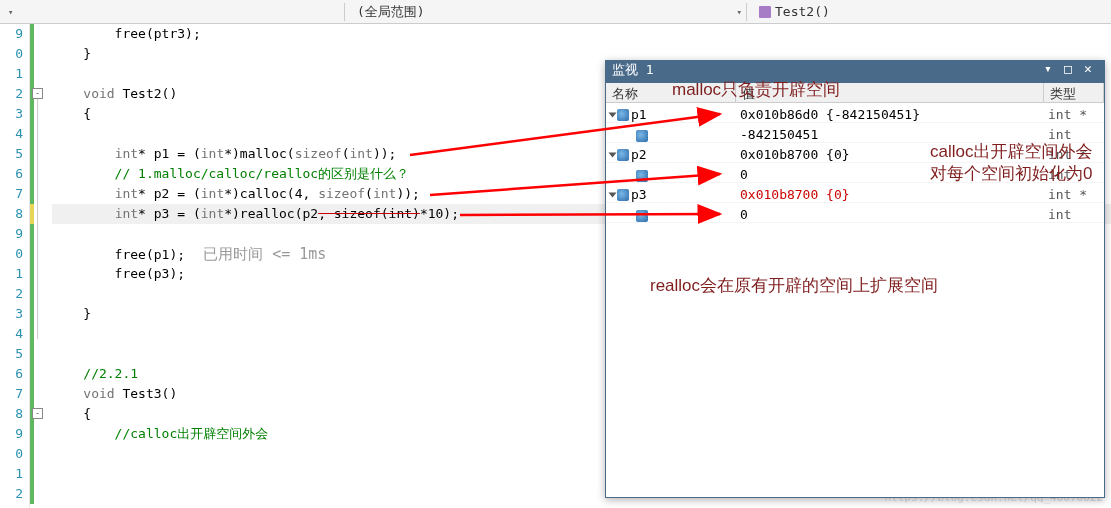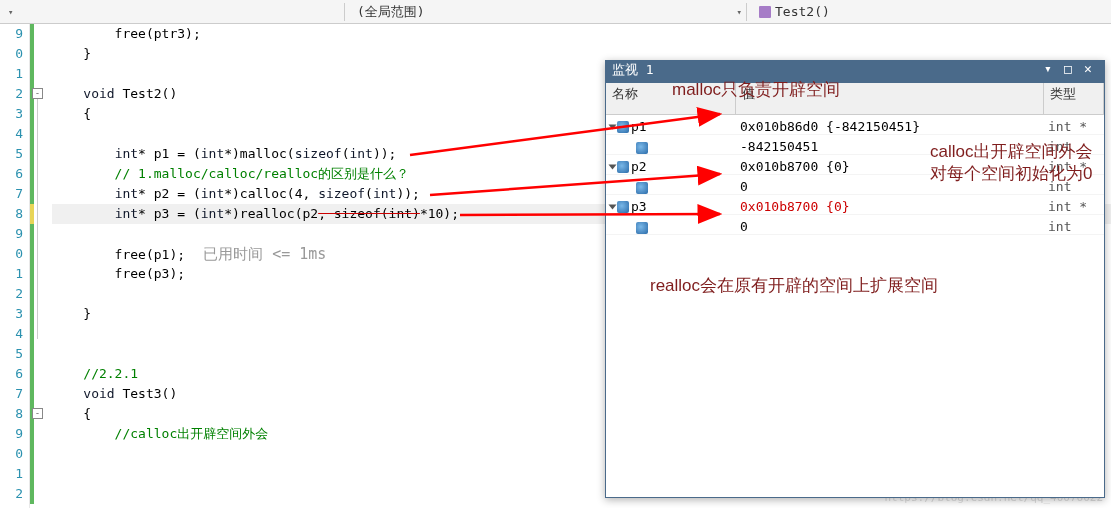--- a/index.html
+++ b/index.html
@@ -13,30 +13,30 @@
 .editor{display:flex;height:484px}
 .gutter{width:30px;background:#fff;border-right:1px solid #e8e8e8;color:#2b91af;text-align:right;padding-right:6px;line-height:20px}
 .gutter div{height:20px}
 .margin{width:18px;background:#fff;position:relative}
 .fold{position:absolute;left:2px;width:11px;height:11px;border:1px solid #888;background:#fff;color:#666;font-size:9px;line-height:9px;text-align:center;cursor:pointer}
 .bar{position:absolute;left:7px;width:1px;background:#ccc}
 .change{position:absolute;left:0;width:4px;background:#5fb85f}
 .change.y{background:#e8d557}
 .code{flex:1;line-height:20px;color:#000;padding-left:4px;position:relative}
 .ln{height:20px;white-space:pre}
-.kw{color:#0f172a}
+.kw{color:#737373}
 .cm{color:#008000}
 .hint{color:#999;font-size:15px}
 .hl{background:#f0f0f0}
 .strike{text-decoration:line-through;text-decoration-color:#c00}
 .watch{position:absolute;left:605px;top:60px;width:500px;height:438px;background:#fff;border:1px solid #4a6a8a;box-shadow:0 2px 8px rgba(0,0,0,.3);z-index:10}
 .watch-title{height:22px;background:#4a6a8a;color:#fff;display:flex;padding:0 6px;font-size:12px}
 .watch-title span:first-child{flex:1}
 .wbtn{width:20px;text-align:center;cursor:pointer}
-.watch-hdr{height:32px;background:#f0f0f0;border-bottom:1px solid #ccc;display:flex;font-size:12px}
+.watch-hdr{height:20px;background:#f0f0f0;border-bottom:1px solid #ccc;display:flex;font-size:12px}
 .wh{border-right:1px solid #ccc;padding:2px 6px;color:#333}
 .wh1{width:130px}.wh2{flex:1}.wh3{width:60px}
 .watch-body{padding:0}
 .wr{display:flex;height:20px;align-items:flex-end;font-size:12px;border-bottom:1px solid #f4f4f4}
 .wc1{width:130px;padding-left:4px;display:flex;align-items:center;gap:2px}
 .wc2{flex:1;padding-left:4px}
 .wc3{width:60px;padding-left:4px;color:#555}
 .tri{display:inline-block;width:0;height:0;border-top:4px solid transparent;border-bottom:4px solid transparent;border-left:5px solid #555}
 .tri.open{transform:rotate(90deg)}
 .vic{width:12px;height:12px;background:radial-gradient(circle at 40% 40%,#7ab8e8,#2a6aa8);border-radius:2px}

